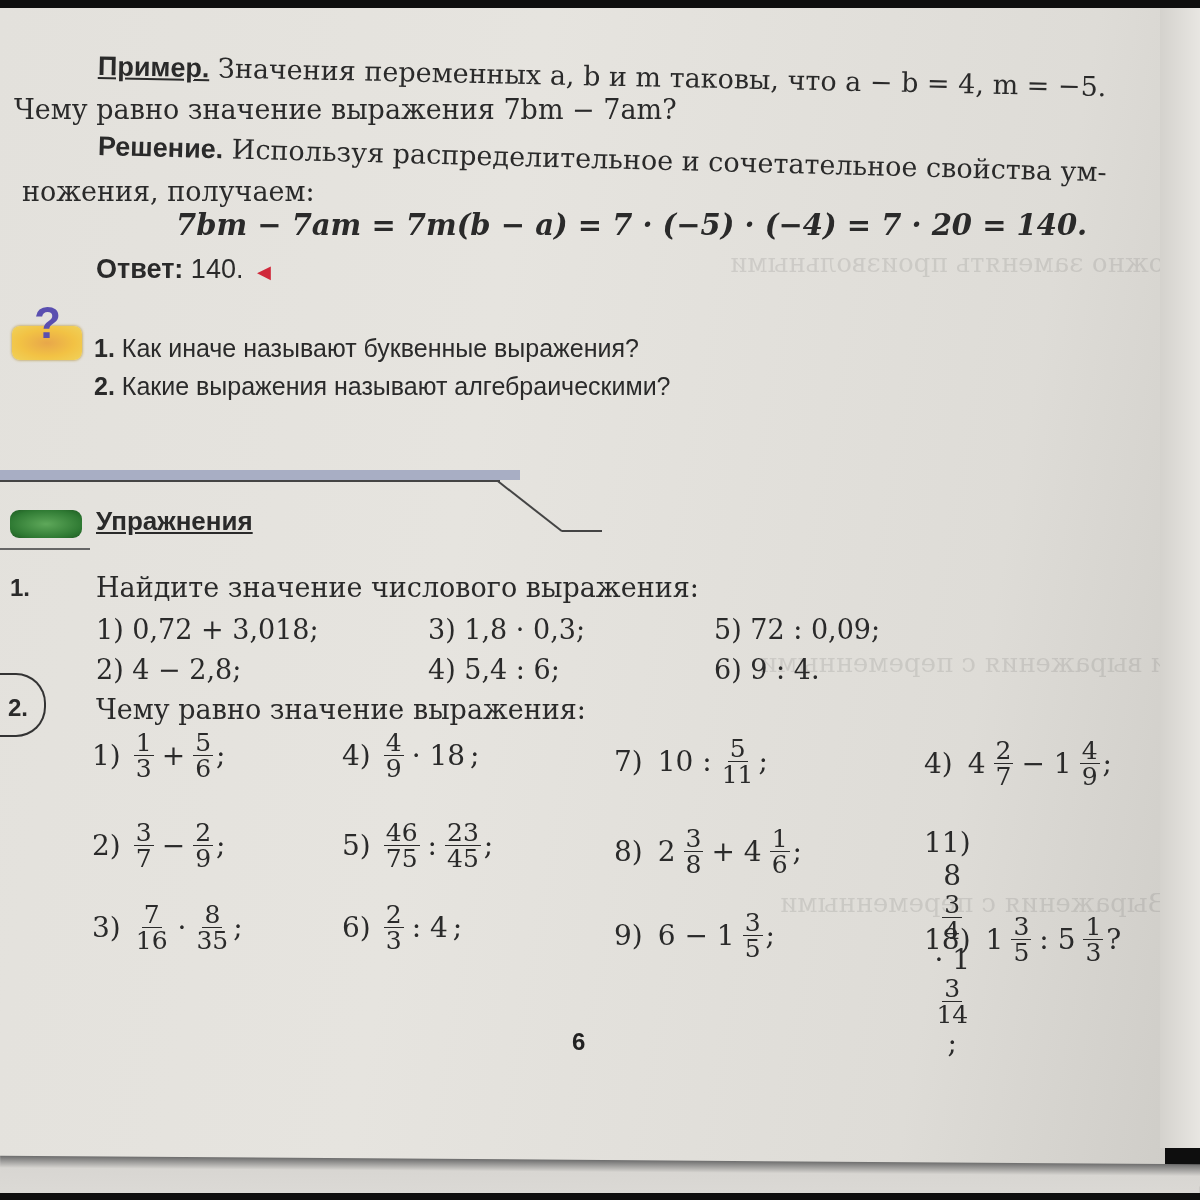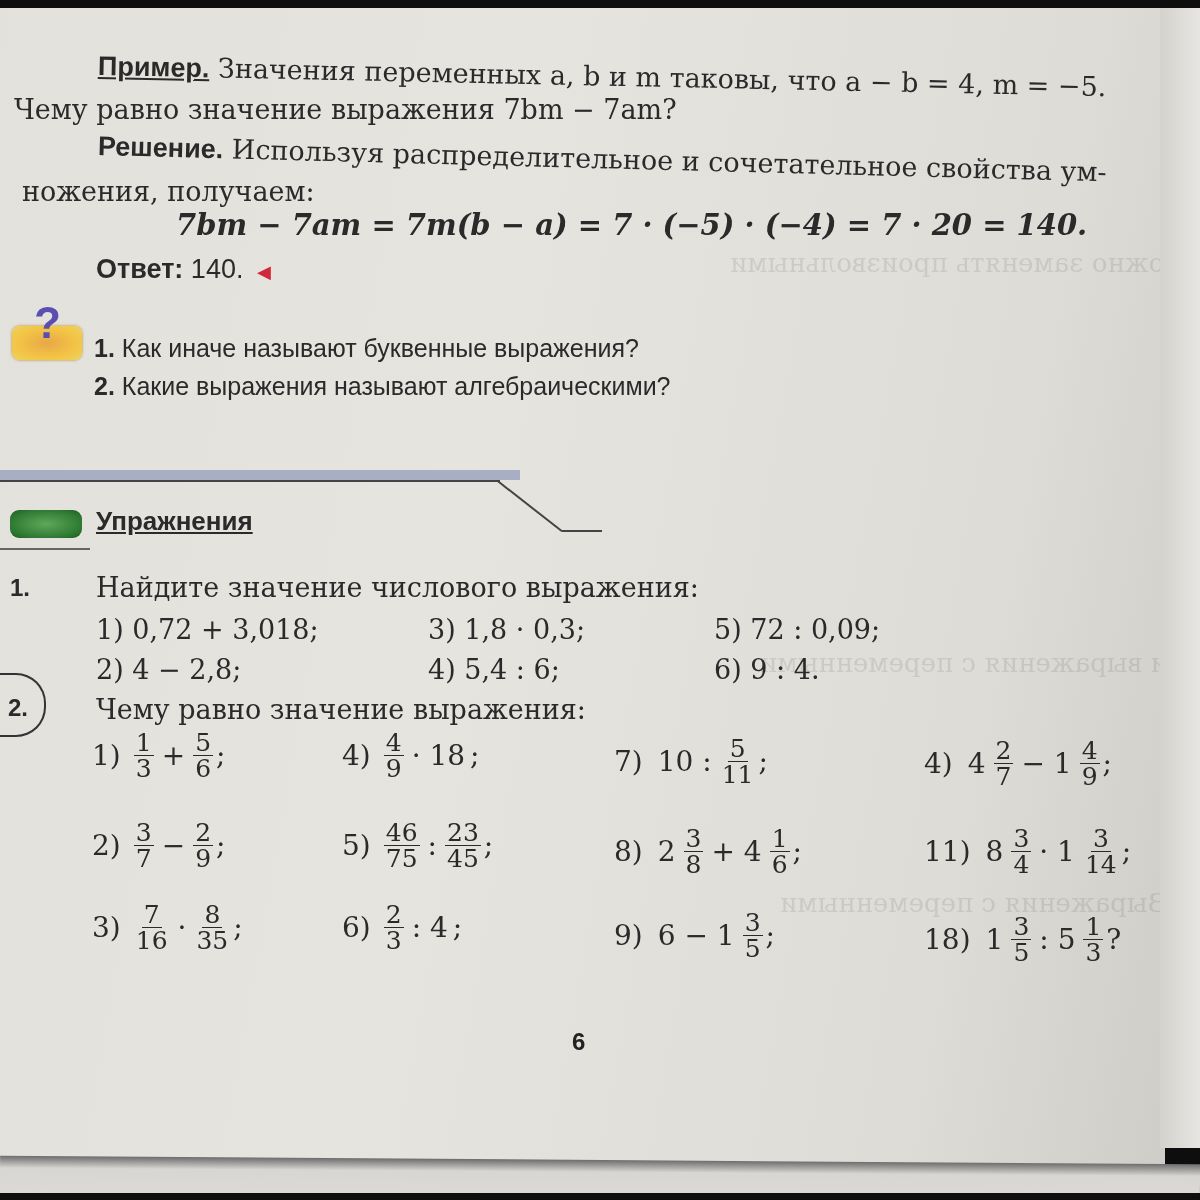--- a/index.html
+++ b/index.html
@@ -234,21 +234,21 @@
           <span class="num">2</span>
           <span class="den">7</span>
         </span>
         <span class="op">− 1</span>
         <span class="frac">
           <span class="num">4</span>
           <span class="den">9</span>
         </span>
         <span>;</span>
       </div>
-      <div class="line math" style="left: 924px; top: 818px;">
+      <div class="line math" style="left: 924px; top: 818px; flex-direction: column;">
         <span class="lbl">11)</span>
         <span class="op">8</span>
         <span class="frac">
           <span class="num">3</span>
           <span class="den">4</span>
         </span>
         <span class="op">· 1</span>
         <span class="frac">
           <span class="num">3</span>
           <span class="den">14</span>

